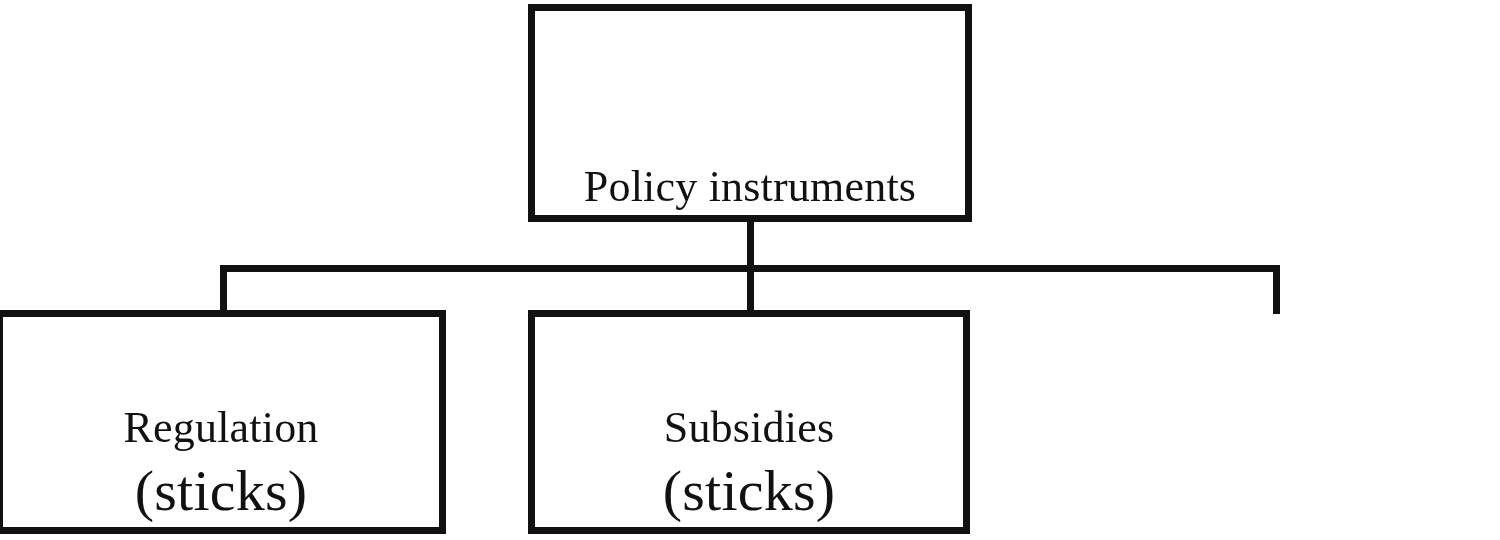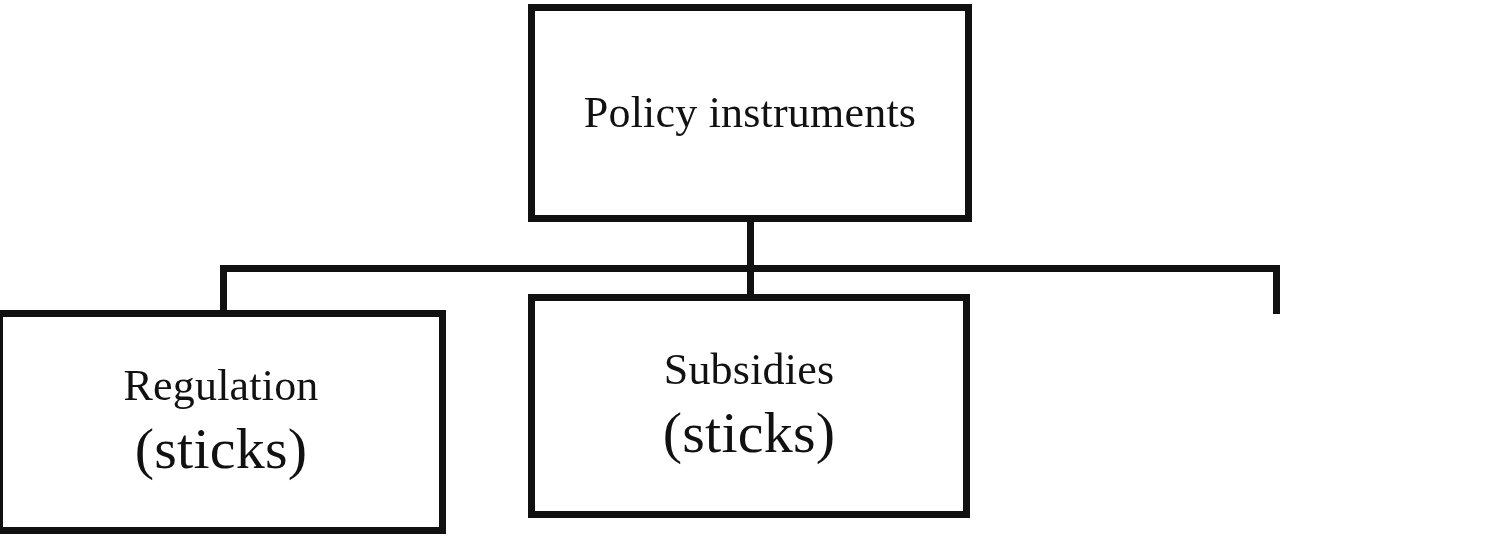--- a/index.html
+++ b/index.html
@@ -24,21 +24,21 @@
 
   
   .node-box {
     position: absolute;
     box-sizing: border-box;
     background: #ffffff;
     border: 7px solid #111111;
     display: flex;
     flex-direction: column;
     align-items: center;
-    justify-content: center;
+    justify-content: flex-end;
     text-align: center;
     z-index: 3;
   }
 
   .node-label {
     display: block;
     font-size: 44px;
     line-height: 1.24;
     letter-spacing: 0.2px;
     white-space: nowrap;
@@ -58,21 +58,21 @@
 
   
   #node-regulation {
     left: -4px;
     top: 310px;
     width: 450px;
     height: 224px;
   }
   #node-subsidies {
     left: 528px;
-    top: 294px;
+    top: 310px;
     width: 442px;
     height: 224px;
   }
   #node-information {
     left: 1056px;
     top: 310px;
     width: 438px;
     height: 224px;
   }
 

